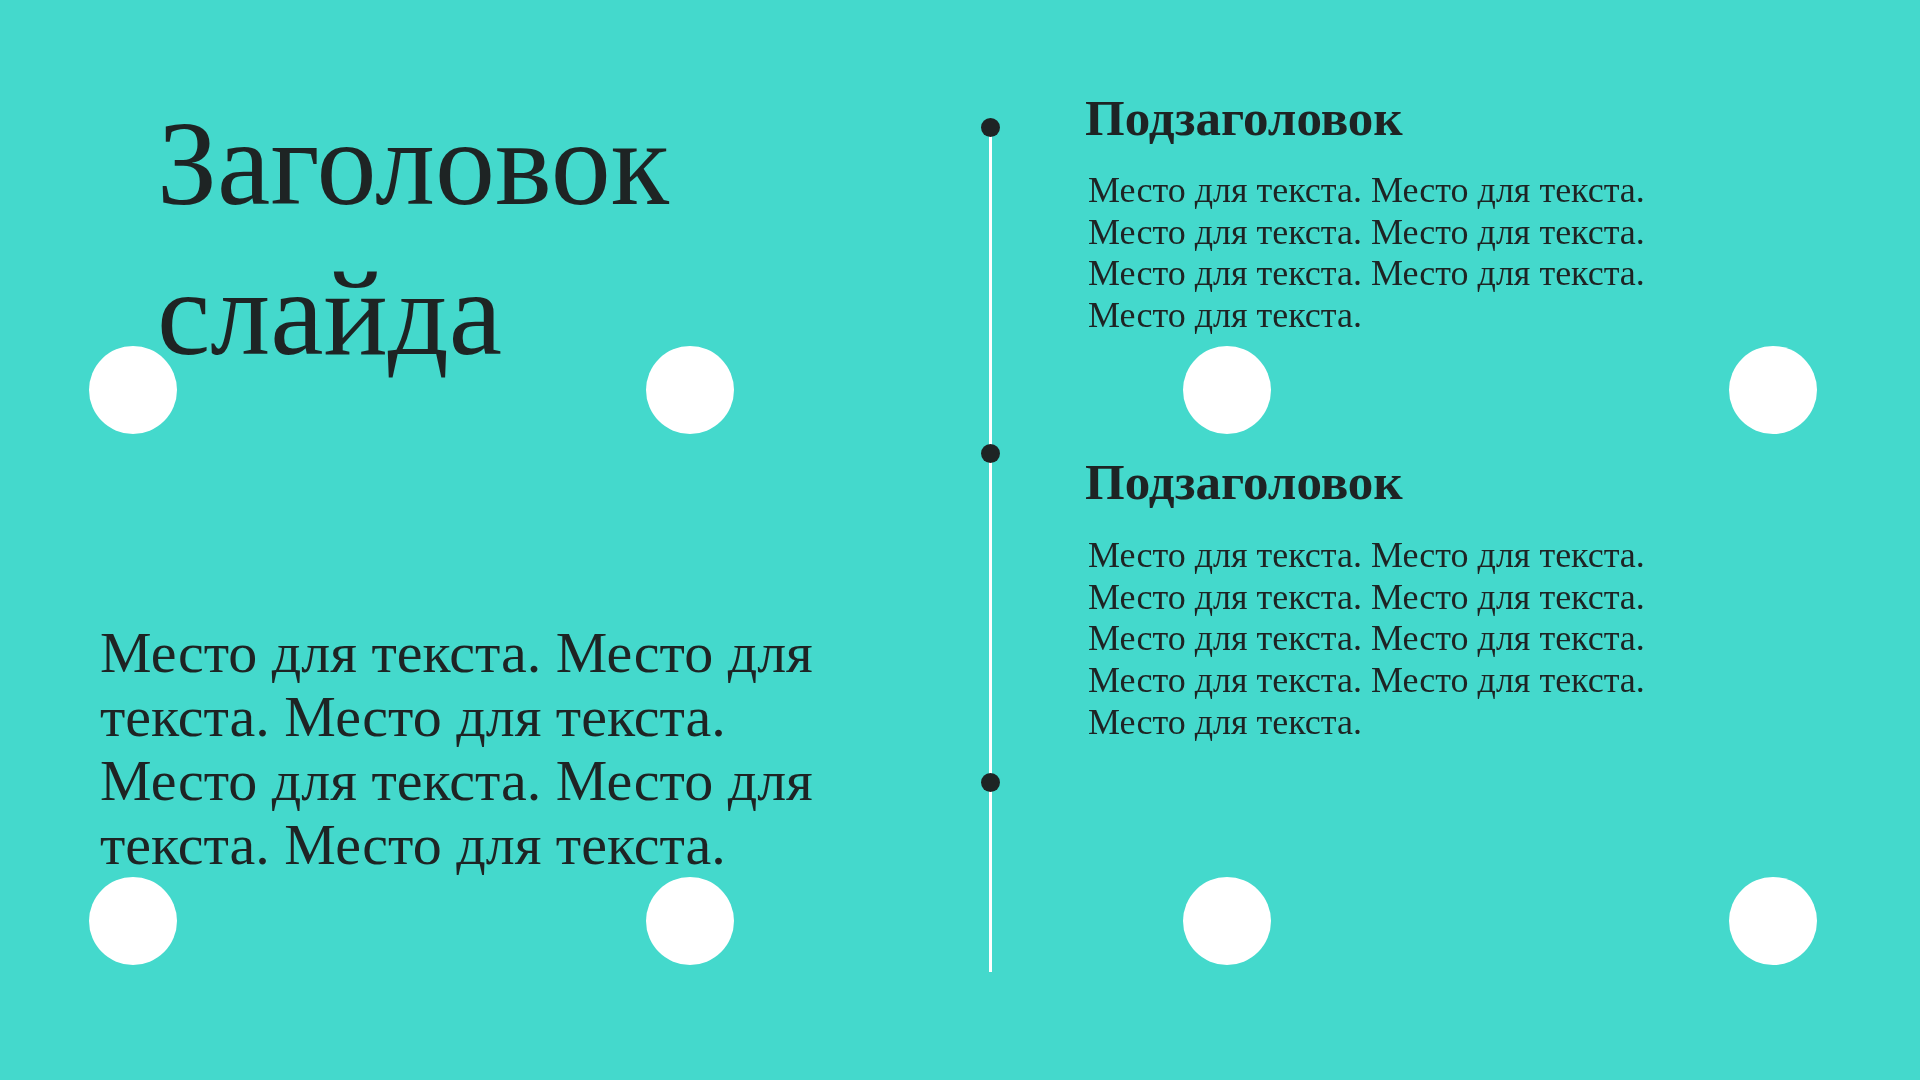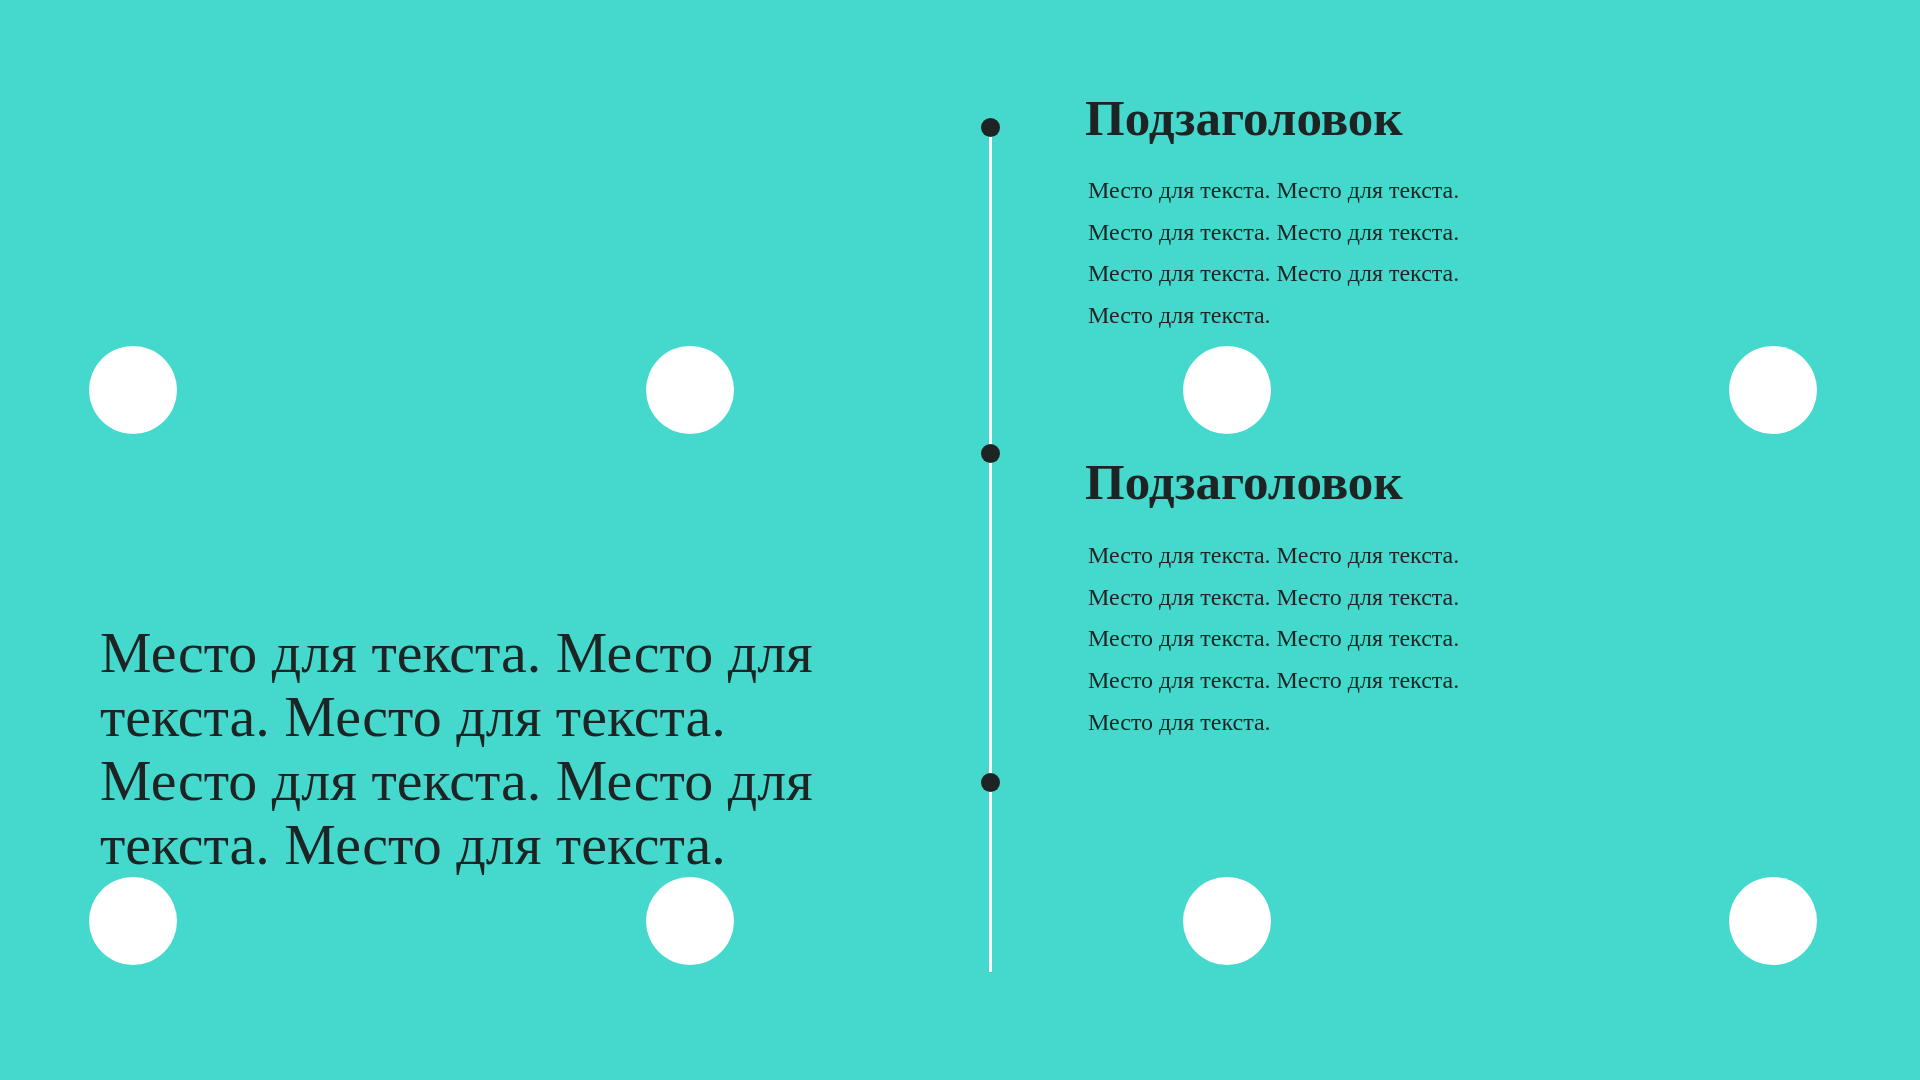--- a/index.html
+++ b/index.html
@@ -72,41 +72,45 @@
     left: 1085px;
     font-size: 51px;
     line-height: 78px;
     font-weight: 700;
     white-space: nowrap;
   }
   .subtitle.s1 { top: 79px; }
   .subtitle.s2 { top: 443px; }
   .section-body {
     left: 1088px;
-    font-size: 24px;
+    font-size: 36px;
     line-height: 41.7px;
     white-space: nowrap;
   }
   .section-body.sb1 { top: 170px; }
   .section-body.sb2 { top: 535px; }
 </style>
 </head>
 <body>
 
 <div class="slide">
 
   <div class="dot r1 c1"></div>
   <div class="dot r1 c2"></div>
   <div class="dot r1 c3"></div>
   <div class="dot r1 c4"></div>
   <div class="dot r2 c1"></div>
   <div class="dot r2 c2"></div>
   <div class="dot r2 c3"></div>
   <div class="dot r2 c4"></div>
 
+  <div class="abs title">
+    <div>Заголовок</div>
+    <div>слайда</div>
+  </div>
 
   <div class="abs left-body">
     <div>Место для текста. Место для</div>
     <div>текста. Место для текста.</div>
     <div>Место для текста. Место для</div>
     <div>текста. Место для текста.</div>
   </div>
 
   <div class="abs vline"></div>
   <div class="bullet b1"></div>

